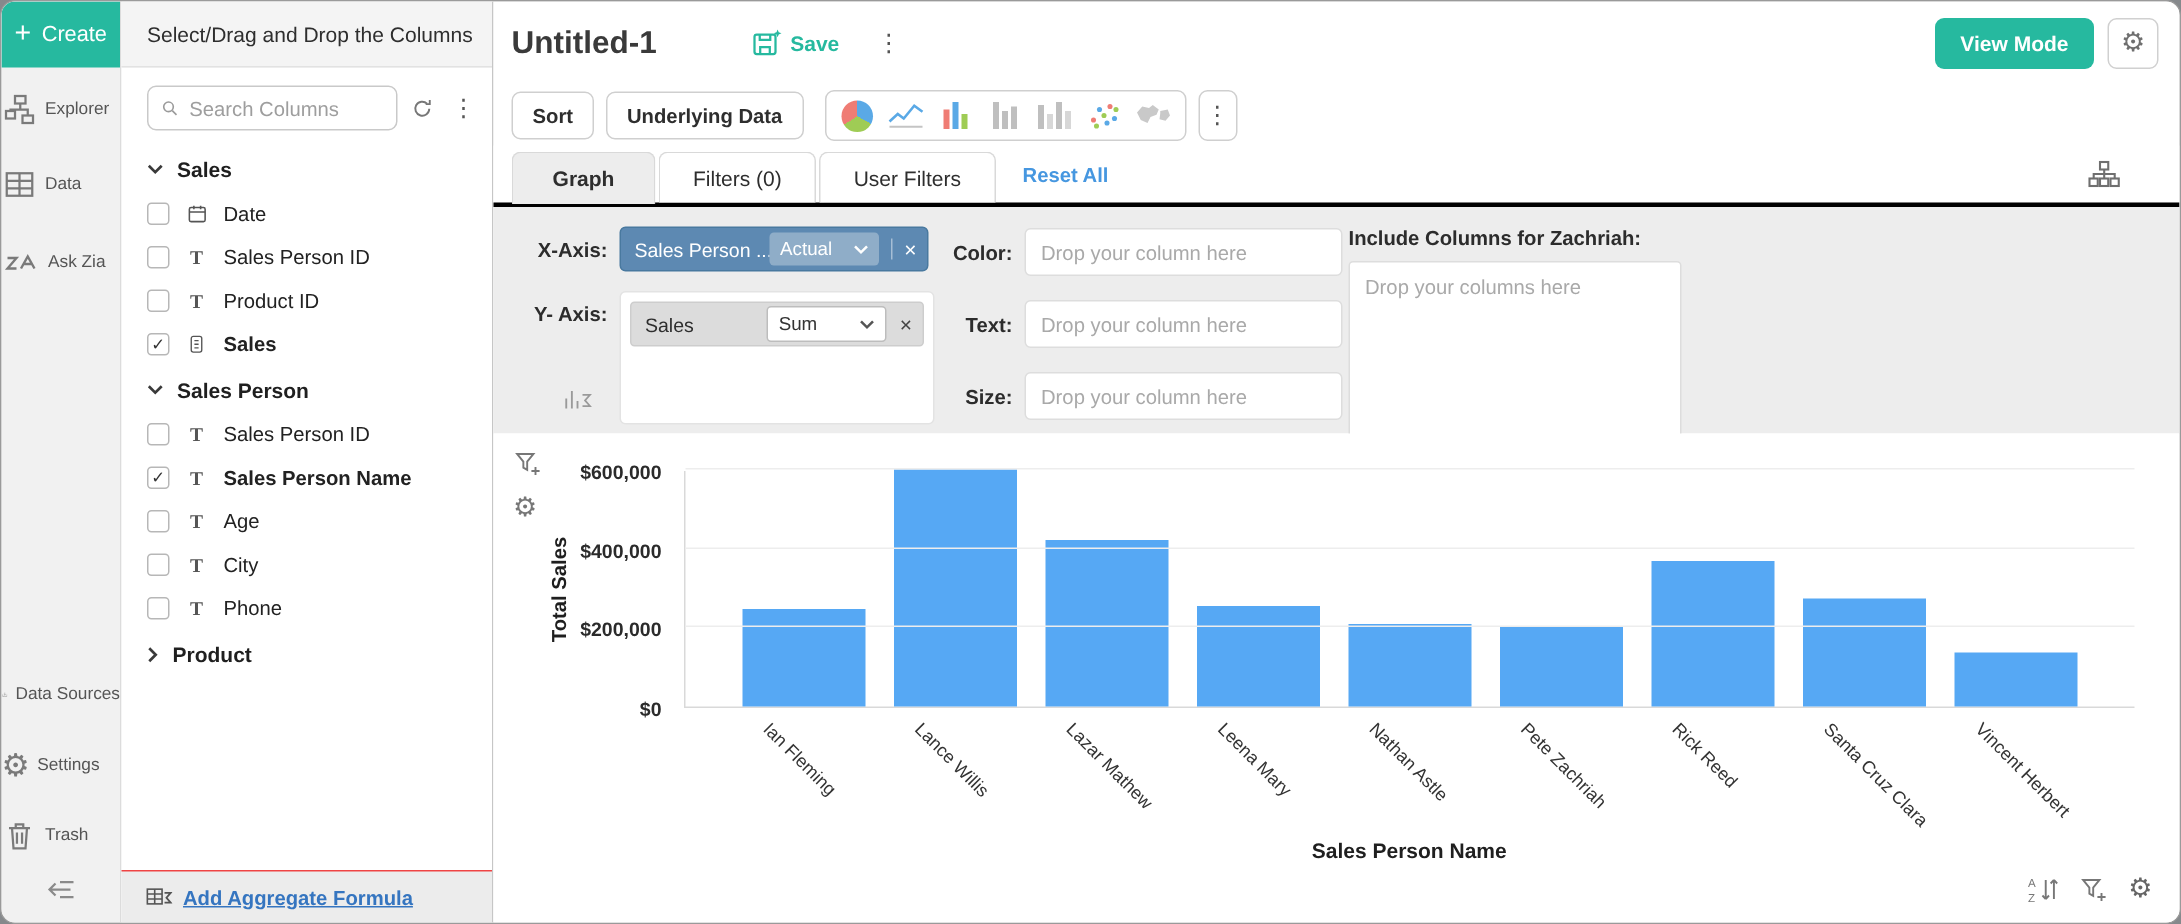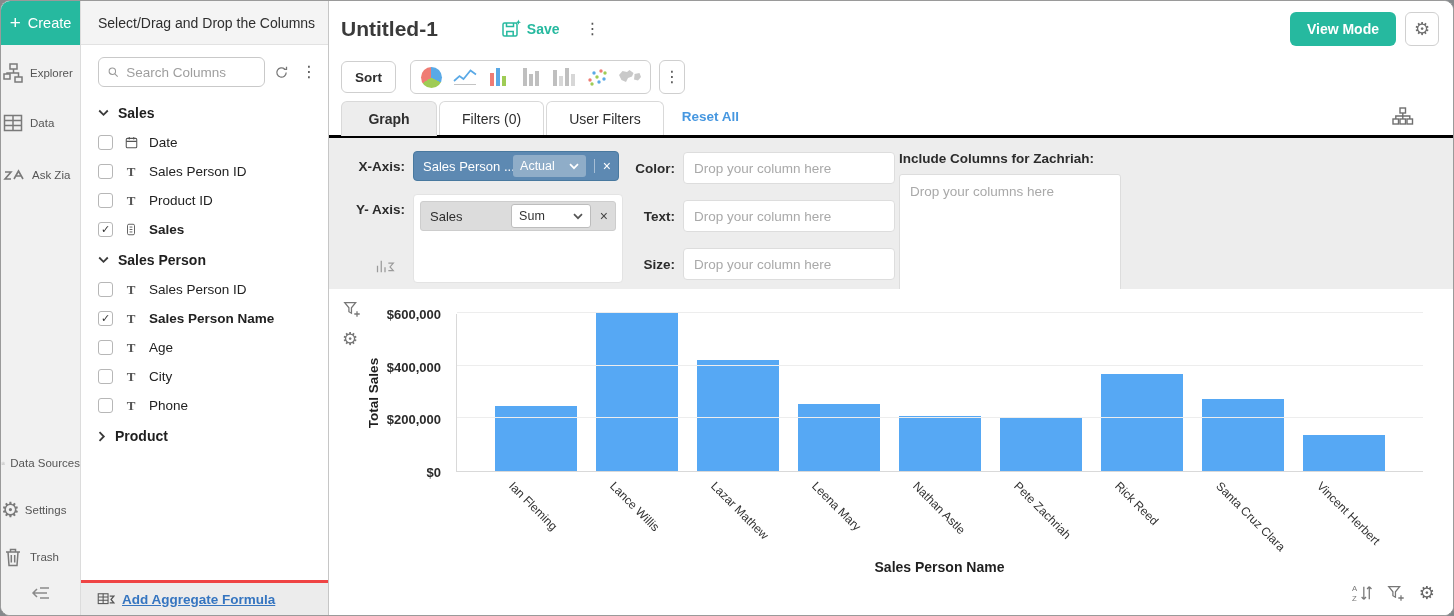--- a/index.html
+++ b/index.html
@@ -38,21 +38,21 @@
   .chev { color:#3a3a3a; }
   .tree-item { display:flex; align-items:center; gap:9px; height:29px; padding-left:17px; cursor:pointer; }
   .cbx { width:15px; height:15px; border:1px solid #b7b7b7; border-radius:3px; background:#fff; flex-shrink:0;
          display:flex; align-items:center; justify-content:center; font-size:11px; color:#333; }
   .cbx.checked::after { content:"✓"; font-family:"DejaVu Sans",sans-serif; font-weight:700; }
   .dtype { width:18px; display:flex; justify-content:center; color:#555; font-size:13px; font-weight:700;
            font-family:"Liberation Serif", serif; flex-shrink:0; }
   .dtype svg { color:#555; }
   .ilabel { font-size:13.5px; color:#222; white-space:nowrap; }
   .ilabel.bold { font-weight:700; }
-  .colpanel-footer { height:35px; background:#ececec; border-top:3px solid #ef4444; display:flex; align-items:center;
+  .colpanel-footer { height:35px; background:#ececec; border-top:1px solid #ef4444; display:flex; align-items:center;
                      gap:7px; padding-left:16px; flex-shrink:0; }
   .colpanel-footer a { font-size:13.5px; color:#3575c0; text-decoration:underline; font-weight:700; cursor:pointer; }
 
   
   .main { flex:1; display:flex; flex-direction:column; background:#fff; min-width:0; }
   .topbar { height:56px; display:flex; align-items:center; padding:0 14px 0 12px; flex-shrink:0; }
   .title { font-size:21px; font-weight:700; color:#3a3a3a; }
   .save-group { display:flex; align-items:center; gap:5px; margin-left:62px; color:#26b99f; cursor:pointer; }
   .save-group .slabel { font-size:14px; font-weight:600; }
   .topbar .kebab { margin-left:22px; }
@@ -332,20 +332,21 @@
       <div class="topbar-right">
         <button class="viewmode-btn">View Mode</button>
         <span class="gear-box">
             <span class="glyph-gear" style="font-size:18px">⚙</span>
           </span>
       </div>
     </div>
 
     <div class="toolbar">
       <button class="tb-btn">Sort</button>
+      <button class="tb-btn">Underlying Data</button>
       <div class="charttype-strip">
         <span class="ct">
             <span class="pie"></span>
           </span>
         <span class="ct">
           <svg width="26" height="20" viewBox="0 0 26 20">
               <path d="M2 14l5.5-5 4 3 7-8.5 5.5 4" stroke="#5aa9e6" fill="none" stroke-width="1.7"></path>
               <path d="M2 17.5h22" stroke="#c4c4c4" stroke-width="1.2"></path>
             </svg>
         </span>

